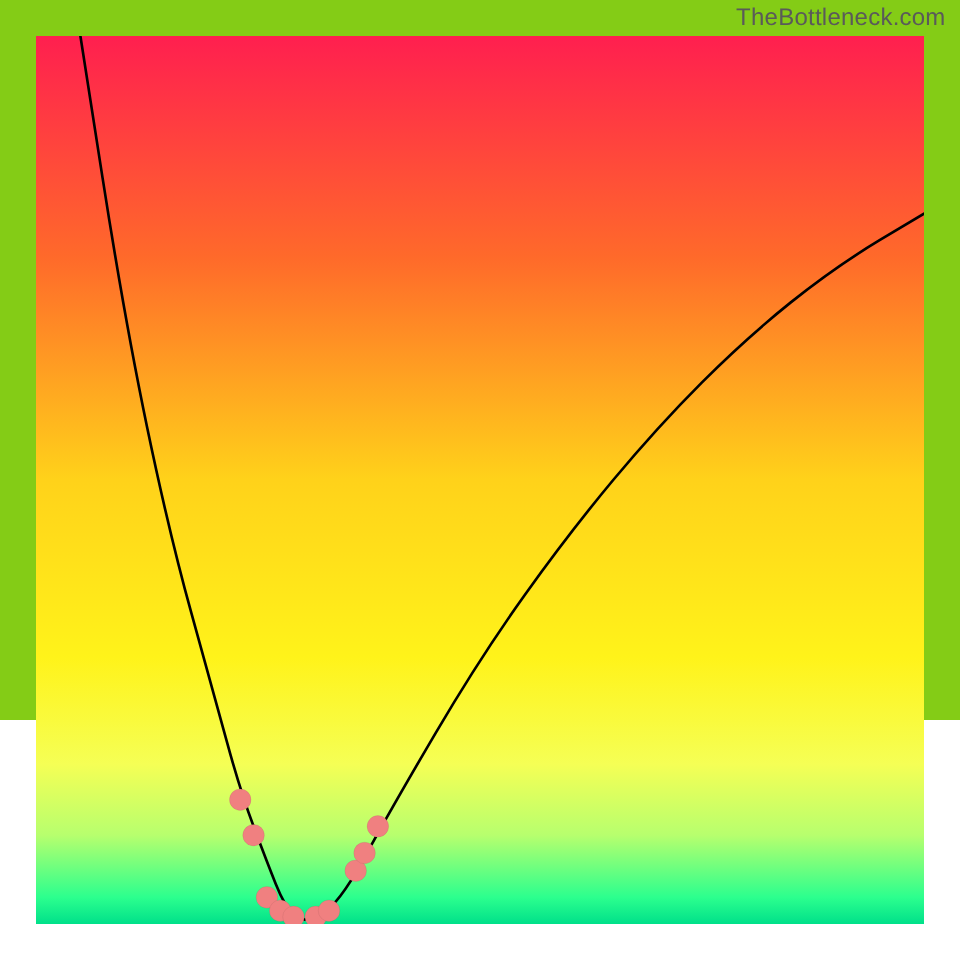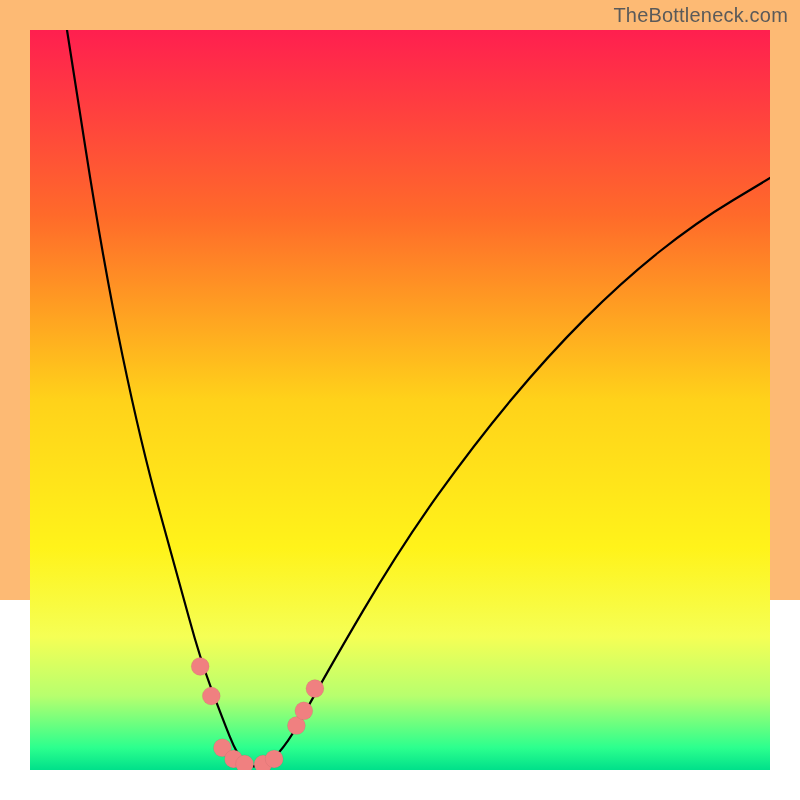--- a/index.html
+++ b/index.html
@@ -1,16 +1,16 @@
 <!DOCTYPE html>
 <html><head>
 <meta charset="utf-8">
 <style>
   html,body{margin:0;padding:0;width:800px;height:800px;overflow:hidden}
-  .wrap{position:relative;width:800px;height:600px;background:#fdba74}
+  .wrap{position:relative;width:800px;height:600px;background:#84cc16}
   .plot{position:absolute;left:30px;top:30px;width:740px;height:740px}
   .watermark{position:absolute;top:4px;right:12px;font:20px Arial,Helvetica,sans-serif;color:#5a5a5a;letter-spacing:.2px}
   svg{display:block}
 </style>
 </head>
 <body>
 <div class="wrap">
   <div class="watermark">TheBottleneck.com</div>
   <div class="plot">
     <svg id="svg" width="740" height="740" viewBox="0 0 740 740">

